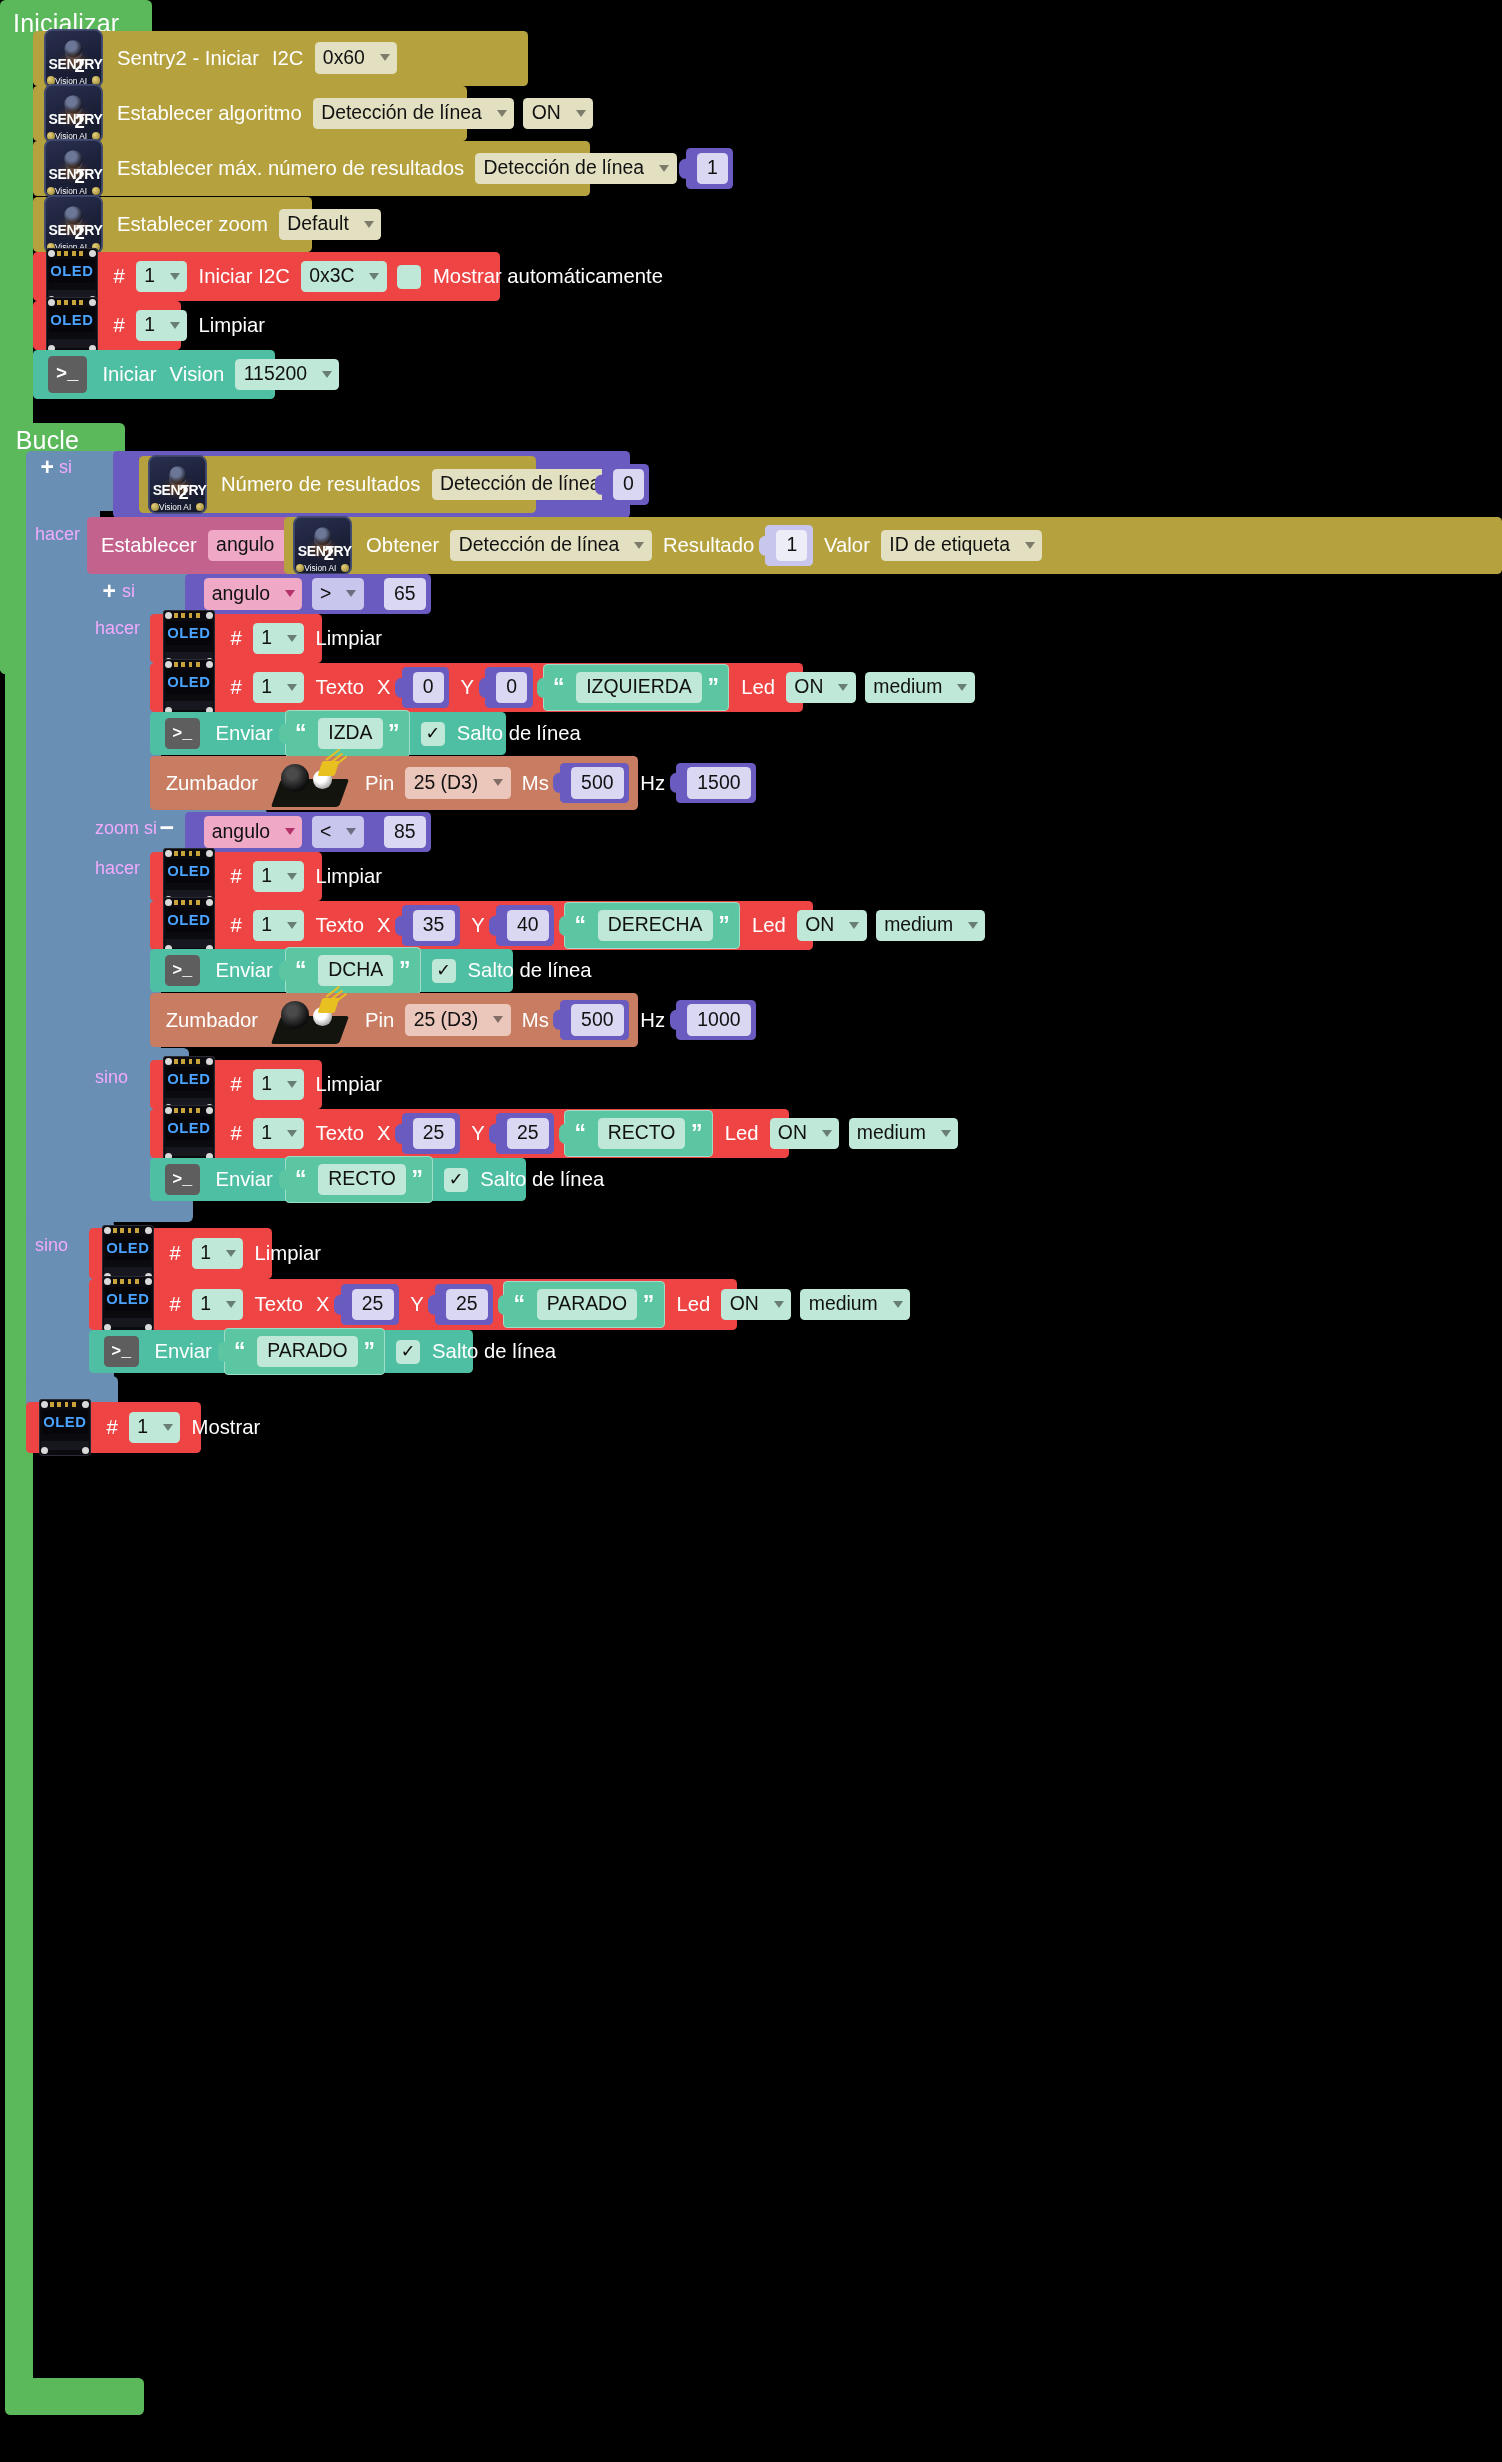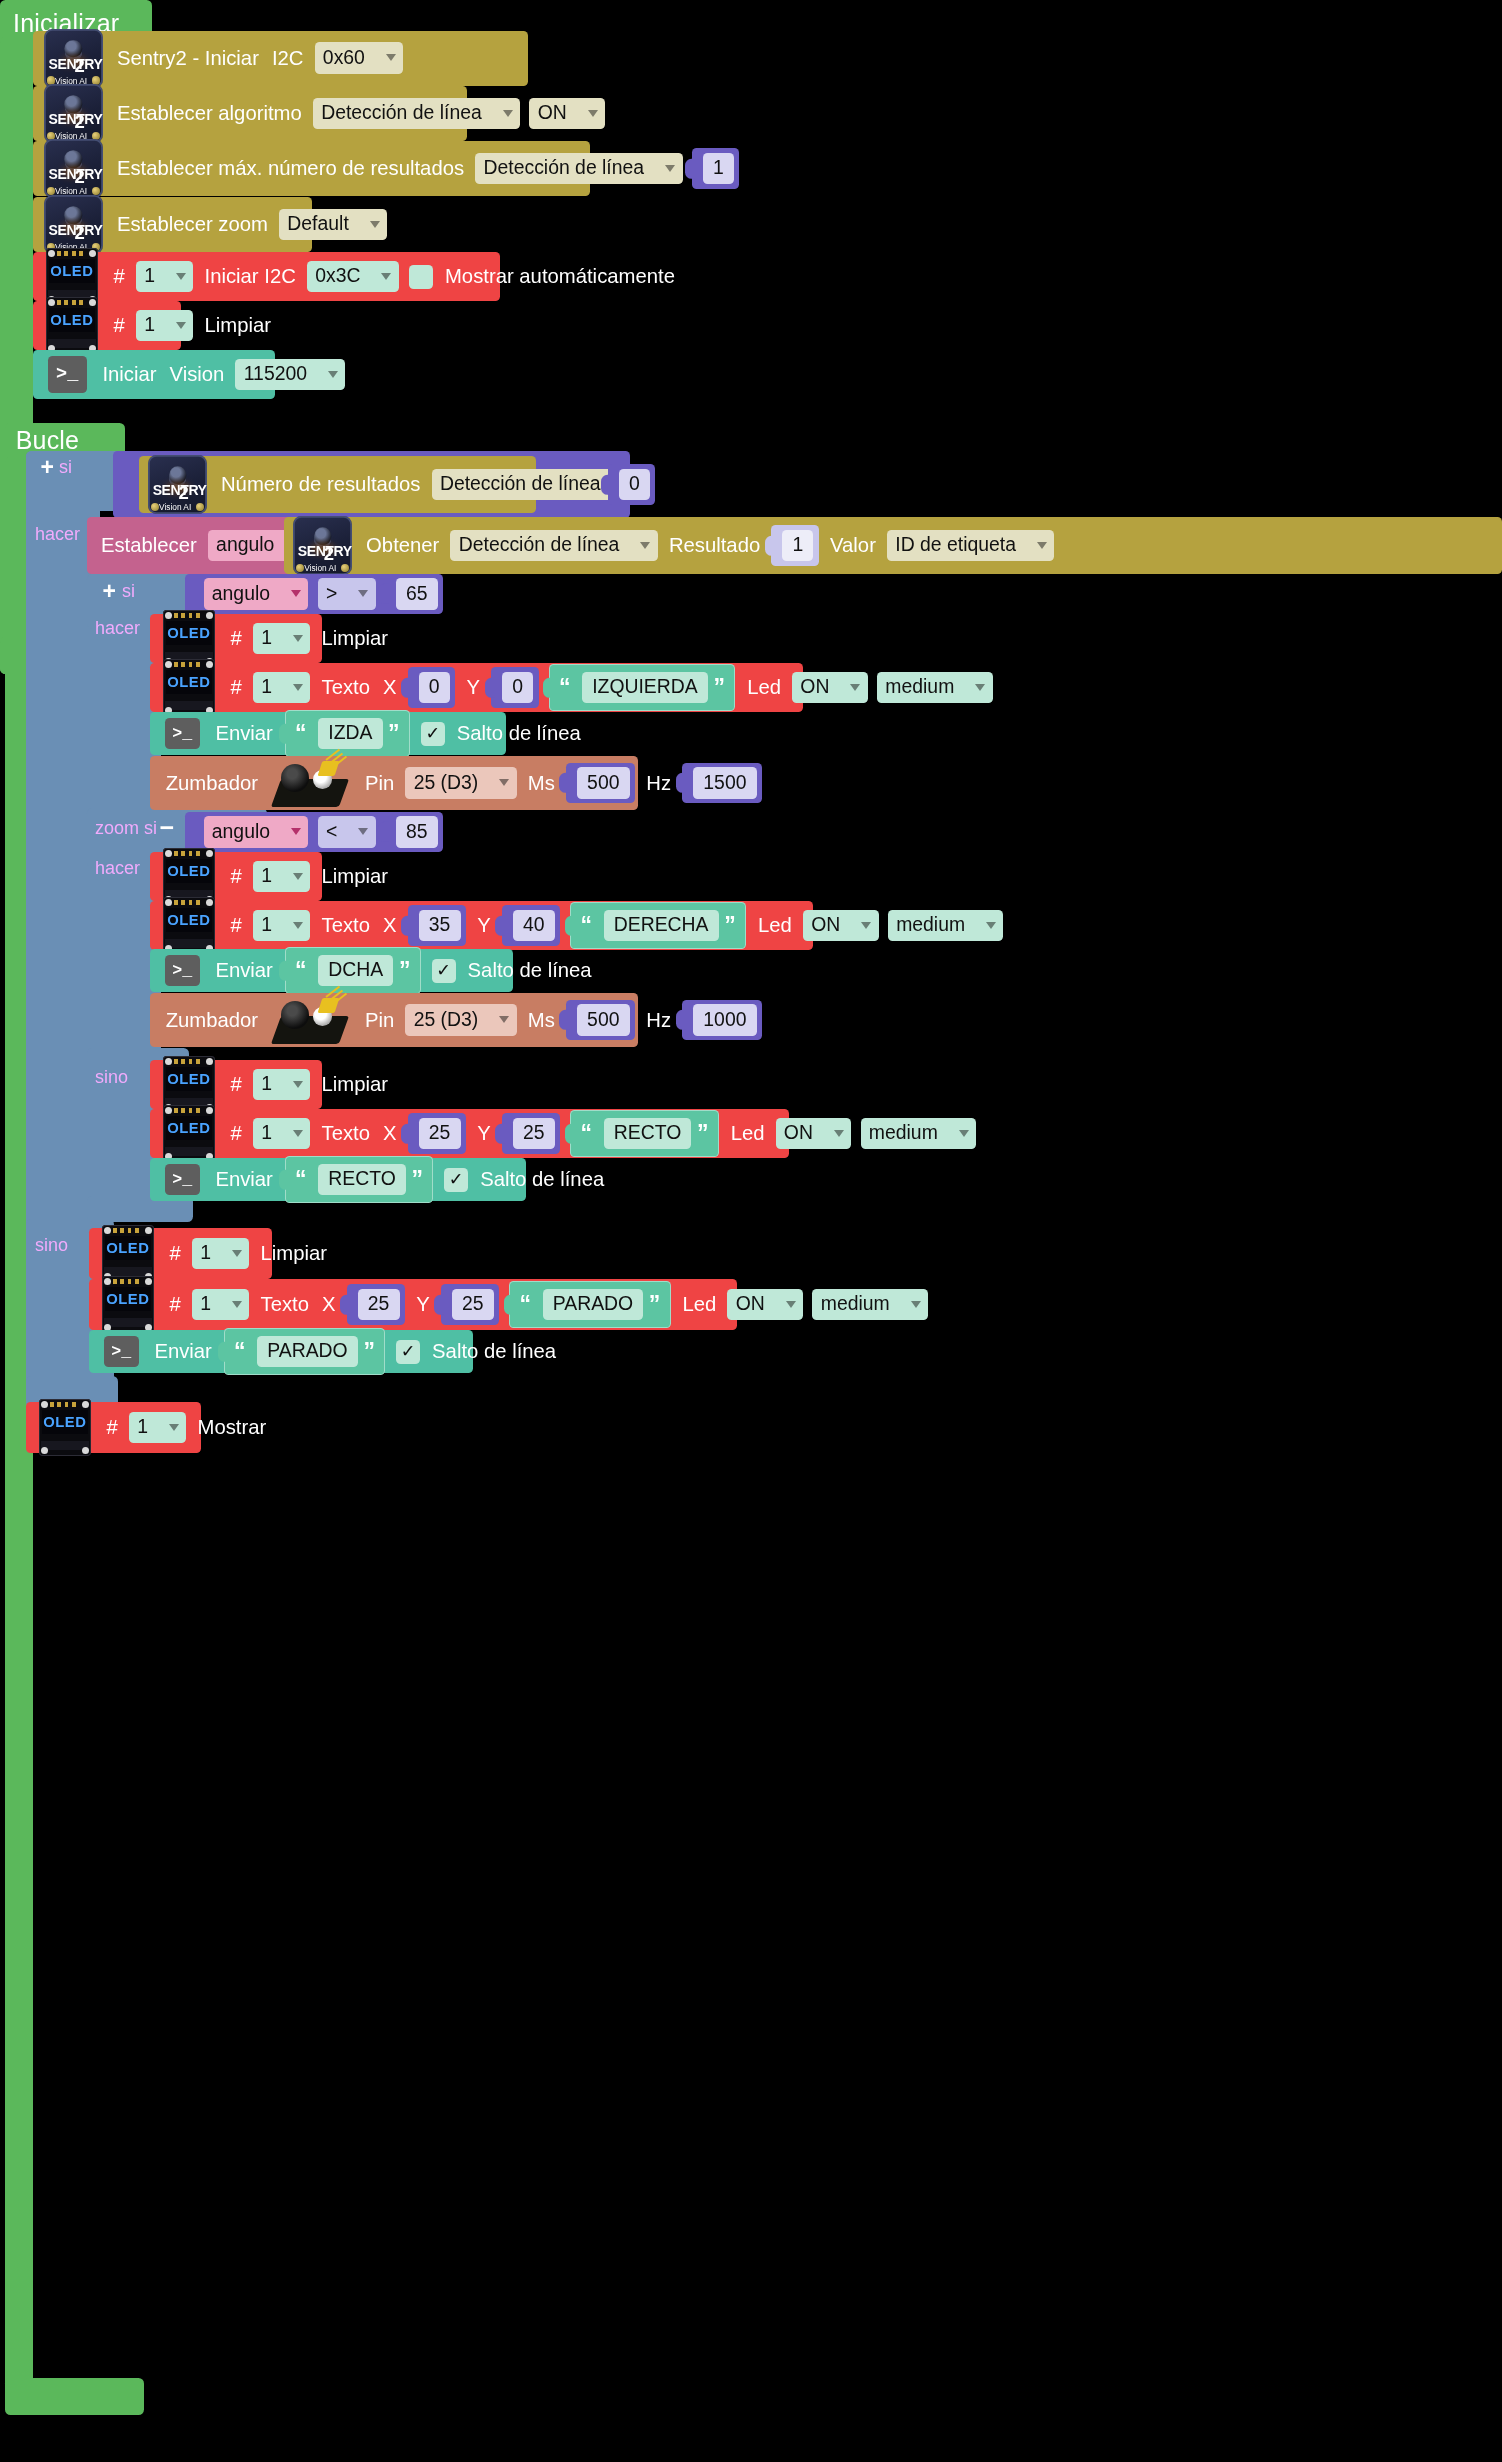--- a/index.html
+++ b/index.html
@@ -48,21 +48,21 @@
     color: #ffffff;
     font-size: 20.3px;
     line-height: 1;
     padding: 0 6.5px;
   }
 
   
   .dd {
     display: inline-flex;
     align-items: center;
-    gap: 21px;
+    gap: 15px;
     background: #E3E0C2;
     color: #111111;
     font-size: 19.4px;
     line-height: 1;
     border-radius: 4.6px;
     padding: 5.5px 7.4px 6.5px 8.3px;
     margin: 0 4.6px;
   }
   .dd.teal { background: #BFE8D8; }
   .dd.pinkf { background: #EFA9C6; }

